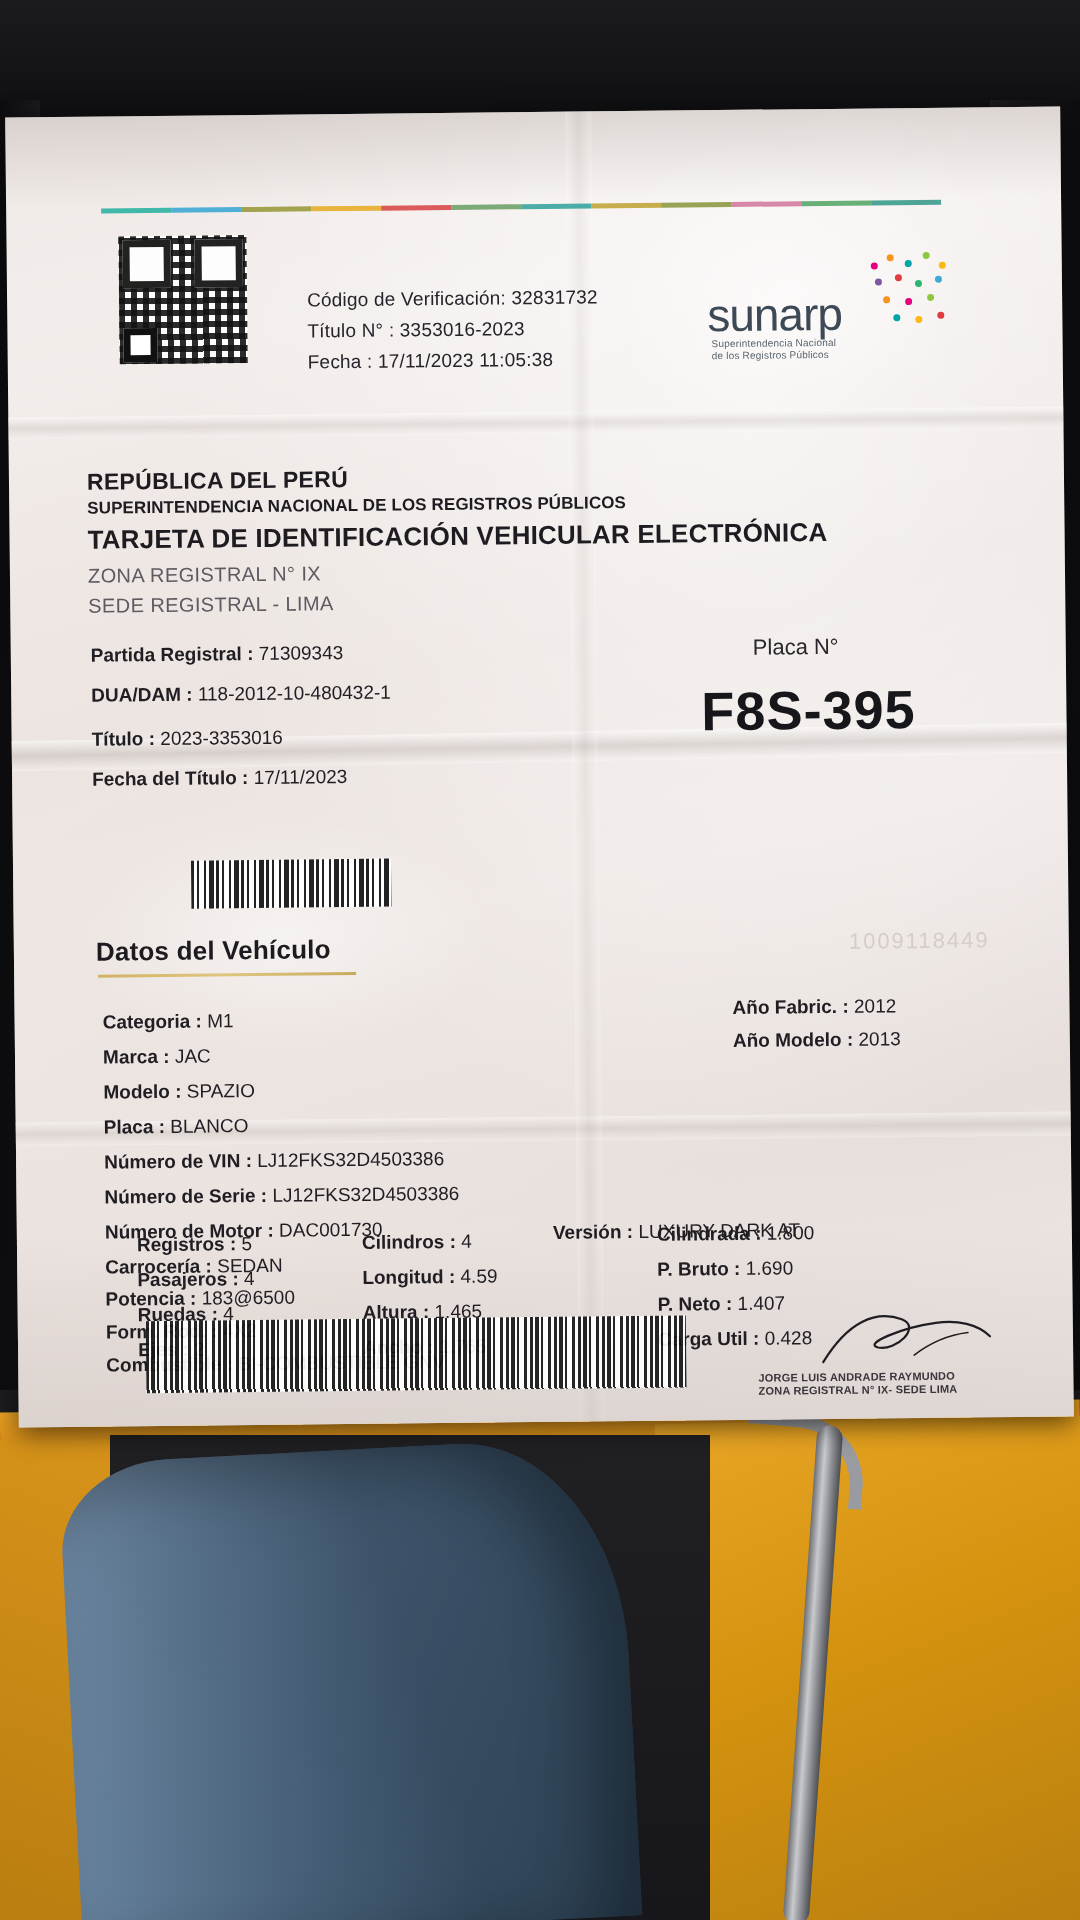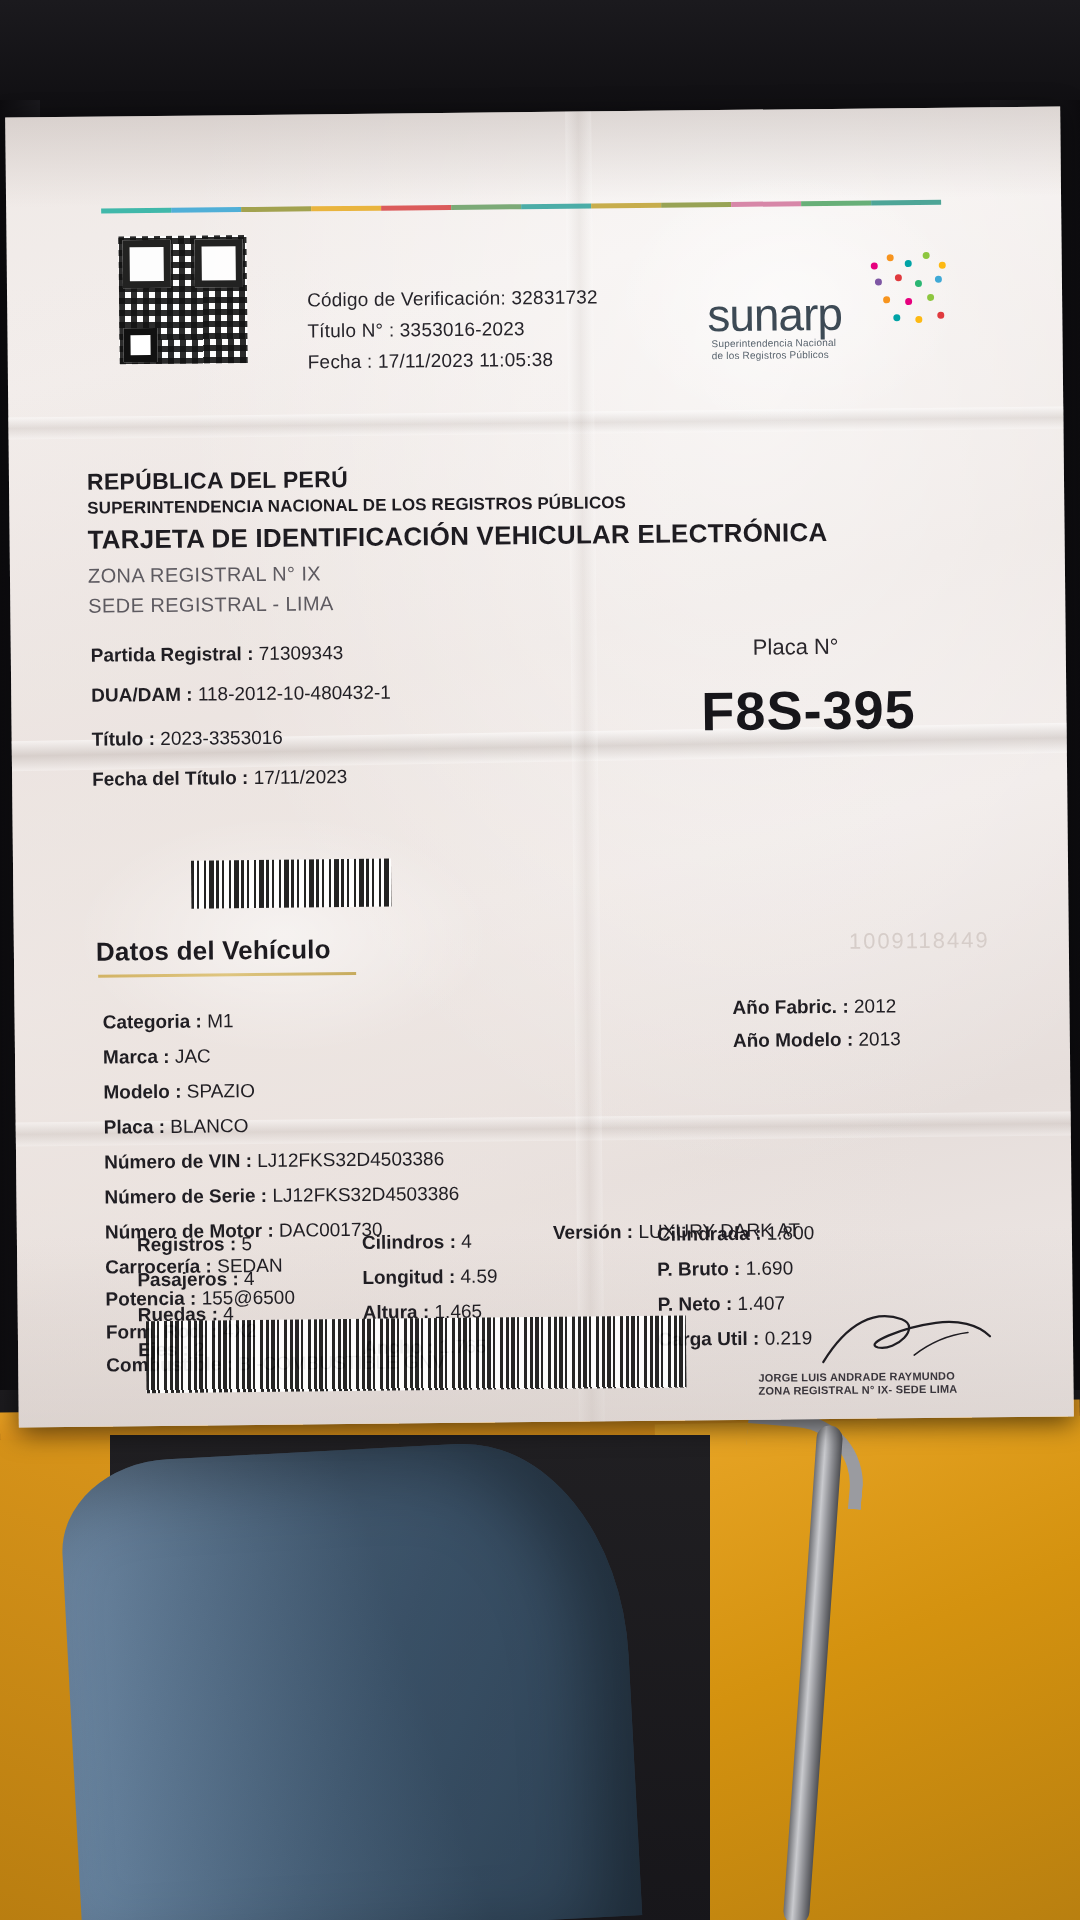--- a/index.html
+++ b/index.html
@@ -400,21 +400,21 @@
     <div class="fld" style="top:1105px;">
       <b>Número de Motor :</b>
       <span>DAC001730</span>
     </div>
     <div class="fld" style="top:1140px;">
       <b>Carrocería :</b>
       <span>SEDAN</span>
     </div>
     <div class="fld" style="top:1172px;">
       <b>Potencia :</b>
-      <span>155@6500</span>
+      <span>183@6500</span>
     </div>
     <div class="fld" style="top:1205px;">
       <b>Form. Rod. :</b>
       <span>4X2</span>
     </div>
     <div class="fld" style="top:1238px;">
       <b>Combustible :</b>
       <span>BI-COMBUSTIBLE GNV</span>
     </div>
 
@@ -478,21 +478,21 @@
       <div class="row">
         <b>P. Bruto :</b>
         <span>1.690</span>
       </div>
       <div class="row">
         <b>P. Neto :</b>
         <span>1.407</span>
       </div>
       <div class="row">
         <b>Carga Util :</b>
-        <span>0.219</span>
+        <span>0.428</span>
       </div>
     </div>
 
     <div class="barcode2"></div>
 
     <svg class="sig" viewBox="0 0 180 70">
       <path d="M5,58 C30,18 58,6 84,16 C104,24 78,48 60,44 C44,40 86,24 118,20 C140,17 160,22 172,34" fill="none" stroke="#1f1d22" stroke-width="2.2" stroke-linecap="round"></path>
       <path d="M96,52 C112,40 132,32 150,30" fill="none" stroke="#1f1d22" stroke-width="1.6" stroke-linecap="round"></path>
     </svg>
     <div class="sig-name">

